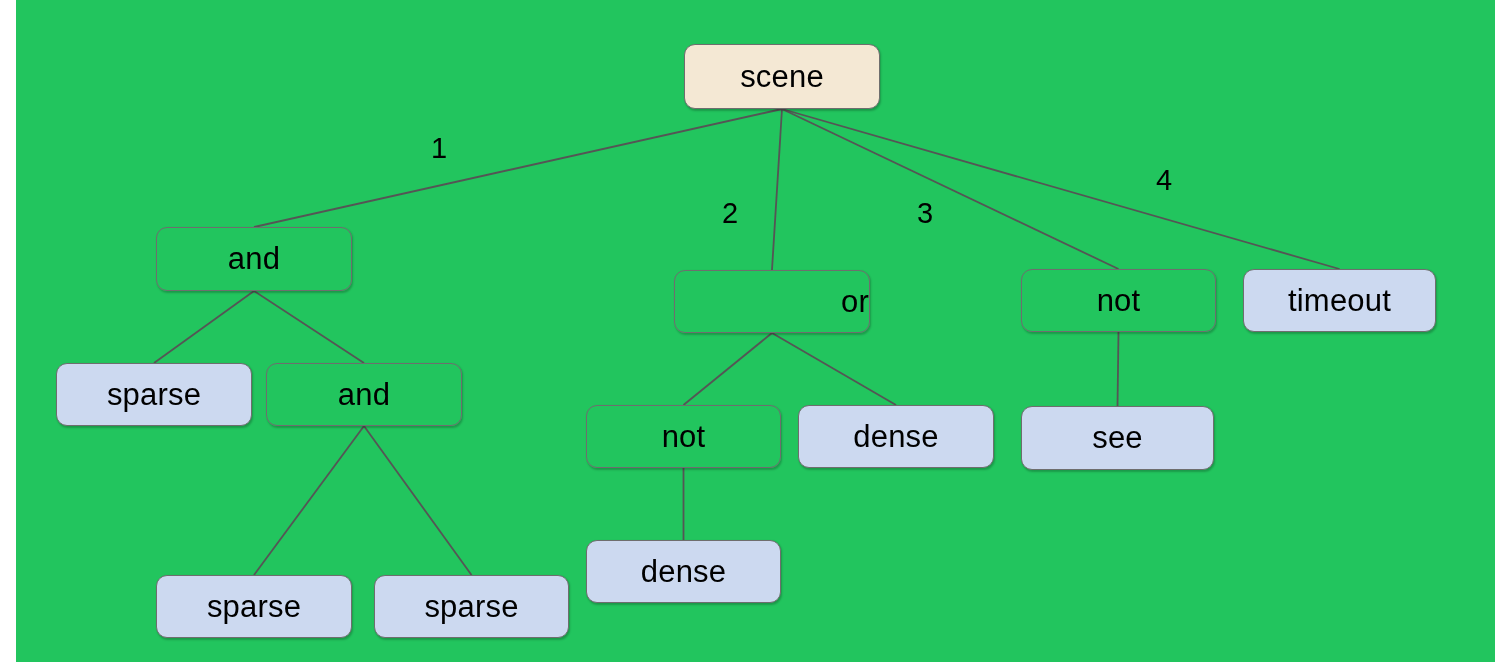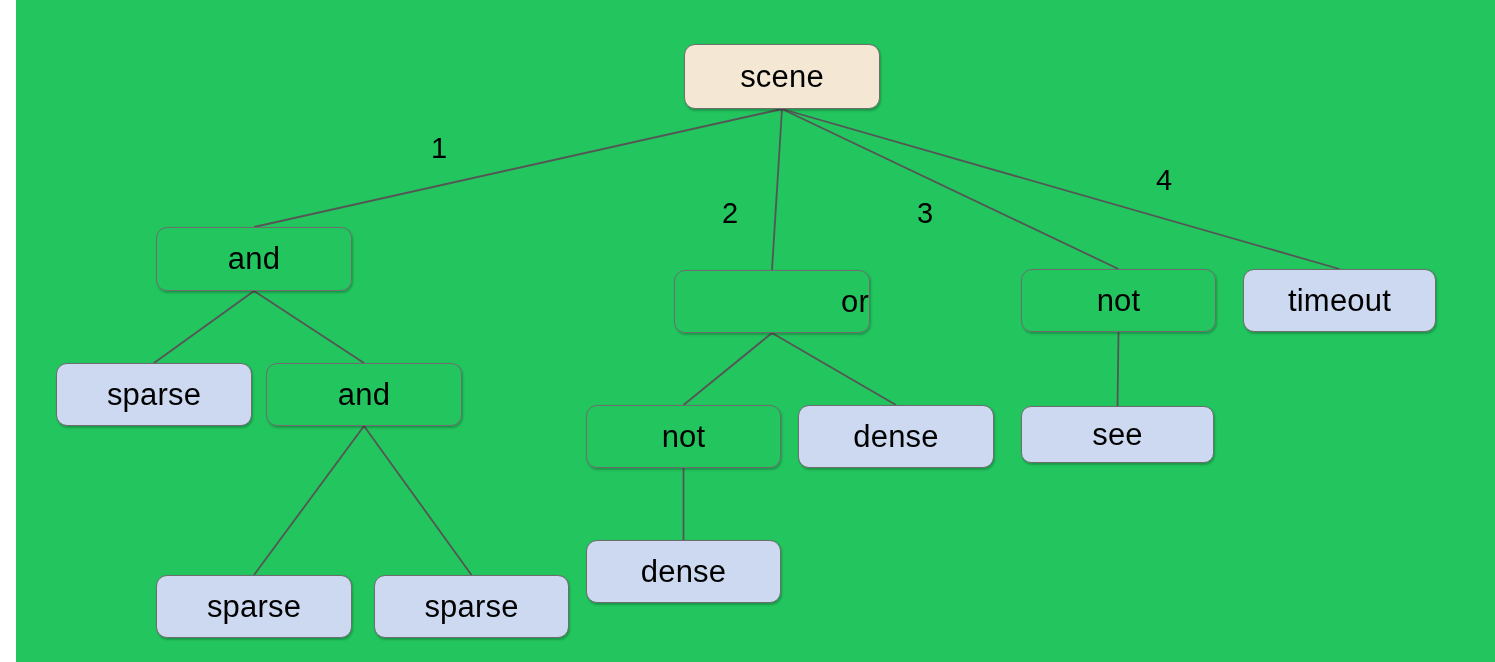--- a/index.html
+++ b/index.html
@@ -93,21 +93,21 @@
       </div>
       <div class="node node-leaf" style="left: 782px; top: 405px; width: 196px; height: 63px;">
         <span>dense</span>
       </div>
       <div class="node node-leaf" style="left: 570px; top: 540px; width: 195px; height: 63px;">
         <span>dense</span>
       </div>
       <div class="node node-operator" style="left: 1005px; top: 269px; width: 195px; height: 63px;">
         <span>not</span>
       </div>
-      <div class="node node-leaf" style="left: 1005px; top: 406px; width: 193px; height: 57px; border-radius: 10px;">
+      <div class="node node-leaf" style="left: 1005px; top: 406px; width: 193px; height: 64px;">
         <span>see</span>
       </div>
       <div class="node node-leaf" style="left: 1227px; top: 269px; width: 193px; height: 63px;">
         <span>timeout</span>
       </div>
     </div>
   <div id="label-layer">
       <div class="edge-label" style="left: 415px; top: 134px;">1</div>
       <div class="edge-label" style="left: 706px; top: 199px;">2</div>
       <div class="edge-label" style="left: 901px; top: 199px;">3</div>

